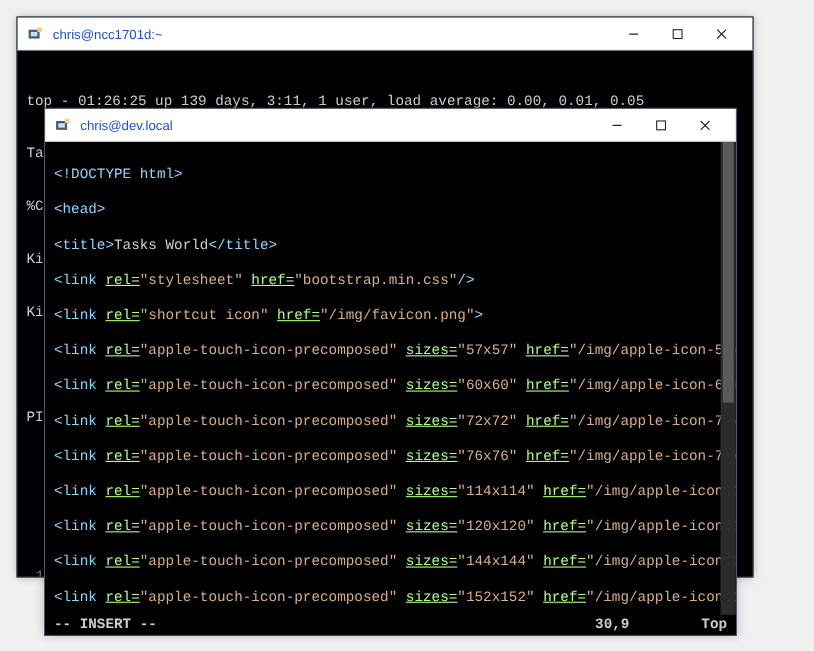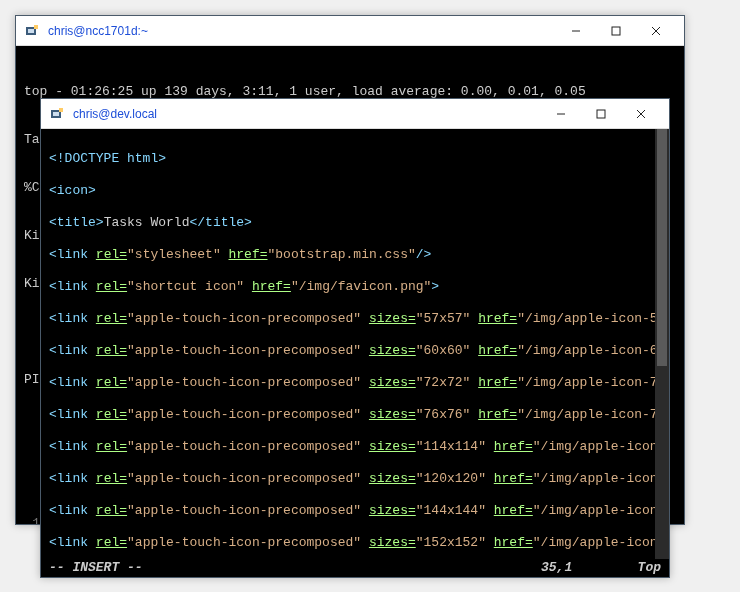--- a/index.html
+++ b/index.html
@@ -59,21 +59,20 @@
 .status {
   position: absolute;
   bottom: 0; left: 0; right: 0;
   height: 18px;
   display: flex;
   align-items: center;
   padding: 0 8px;
   color: #ccc;
   background: #000;
   font-weight: bold;
-  font-style: italic;
 }
 .status .sl { flex: 1; }
 .status .sc { width: 80px; }
 .status .sr { width: 40px; text-align: right; }
 .scrollbar {
   position: absolute;
   right: 0; top: 0; bottom: 18px;
   width: 14px;
   background: #2b2b2b;
 }
@@ -169,21 +168,21 @@
       </span>
     <span class="wc">
         <svg viewBox="0 0 10 10">
           <line x1="1" y1="1" x2="9" y2="9" stroke="#222" stroke-width="1"></line>
           <line x1="9" y1="1" x2="1" y2="9" stroke="#222" stroke-width="1"></line>
         </svg>
       </span>
   </div>
   <div class="term">
 <span class="row"><span class="tag">&lt;!DOCTYPE html&gt;</span></span>
-<span class="row"><span class="tag">&lt;<span>icon</span>&gt;</span></span>
+<span class="row"><span class="tag">&lt;<span>head</span>&gt;</span></span>
 <span class="row"><span class="tag">&lt;<span>title</span>&gt;</span><span class="plain">Tasks World</span><span class="tag">&lt;/<span>title</span>&gt;</span></span>
 <span class="row"><span class="tag">&lt;<span>link</span></span> <span class="attr">rel=</span><span class="str">"stylesheet"</span> <span class="attr">href=</span><span class="str">"bootstrap.min.css"</span><span class="tag">/&gt;</span></span>
 <span class="row"><span class="tag">&lt;<span>link</span></span> <span class="attr">rel=</span><span class="str">"shortcut icon"</span> <span class="attr">href=</span><span class="str">"/img/favicon.png"</span><span class="tag">&gt;</span></span>
 <span class="row"><span class="tag">&lt;<span>link</span></span> <span class="attr">rel=</span><span class="str">"apple-touch-icon-precomposed"</span> <span class="attr">sizes=</span><span class="str">"57x57"</span> <span class="attr">href=</span><span class="str">"/img/apple-icon-57x57-precom</span></span>
 <span class="row"><span class="tag">&lt;<span>link</span></span> <span class="attr">rel=</span><span class="str">"apple-touch-icon-precomposed"</span> <span class="attr">sizes=</span><span class="str">"60x60"</span> <span class="attr">href=</span><span class="str">"/img/apple-icon-60x60-precom</span></span>
 <span class="row"><span class="tag">&lt;<span>link</span></span> <span class="attr">rel=</span><span class="str">"apple-touch-icon-precomposed"</span> <span class="attr">sizes=</span><span class="str">"72x72"</span> <span class="attr">href=</span><span class="str">"/img/apple-icon-72x72-precom</span></span>
 <span class="row"><span class="tag">&lt;<span>link</span></span> <span class="attr">rel=</span><span class="str">"apple-touch-icon-precomposed"</span> <span class="attr">sizes=</span><span class="str">"76x76"</span> <span class="attr">href=</span><span class="str">"/img/apple-icon-76x76-precom</span></span>
 <span class="row"><span class="tag">&lt;<span>link</span></span> <span class="attr">rel=</span><span class="str">"apple-touch-icon-precomposed"</span> <span class="attr">sizes=</span><span class="str">"114x114"</span> <span class="attr">href=</span><span class="str">"/img/apple-icon-114x114-pr</span></span>
 <span class="row"><span class="tag">&lt;<span>link</span></span> <span class="attr">rel=</span><span class="str">"apple-touch-icon-precomposed"</span> <span class="attr">sizes=</span><span class="str">"120x120"</span> <span class="attr">href=</span><span class="str">"/img/apple-icon-120x120-pr</span></span>
 <span class="row"><span class="tag">&lt;<span>link</span></span> <span class="attr">rel=</span><span class="str">"apple-touch-icon-precomposed"</span> <span class="attr">sizes=</span><span class="str">"144x144"</span> <span class="attr">href=</span><span class="str">"/img/apple-icon-144x144-pr</span></span>
@@ -201,17 +200,17 @@
 
 
 
 
 
     <div class="scrollbar">
       <div class="thumb"></div>
     </div>
     <div class="status">
       <span class="sl">-- INSERT --</span>
-      <span class="sc">35,1</span>
+      <span class="sc">30,9</span>
       <span class="sr">Top</span>
     </div>
   </div>
 </div>
 
 </body></html>

